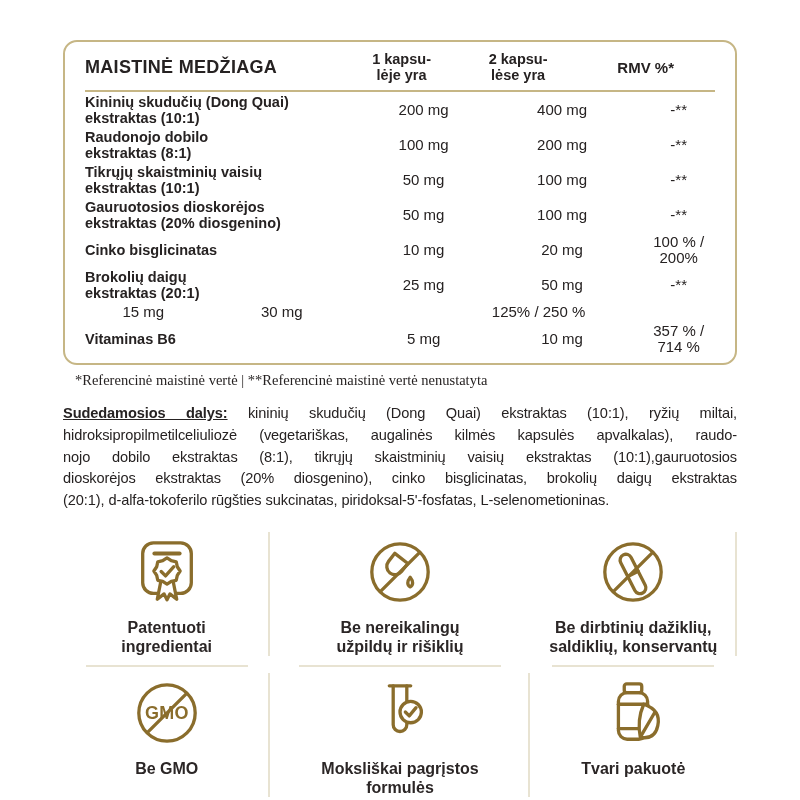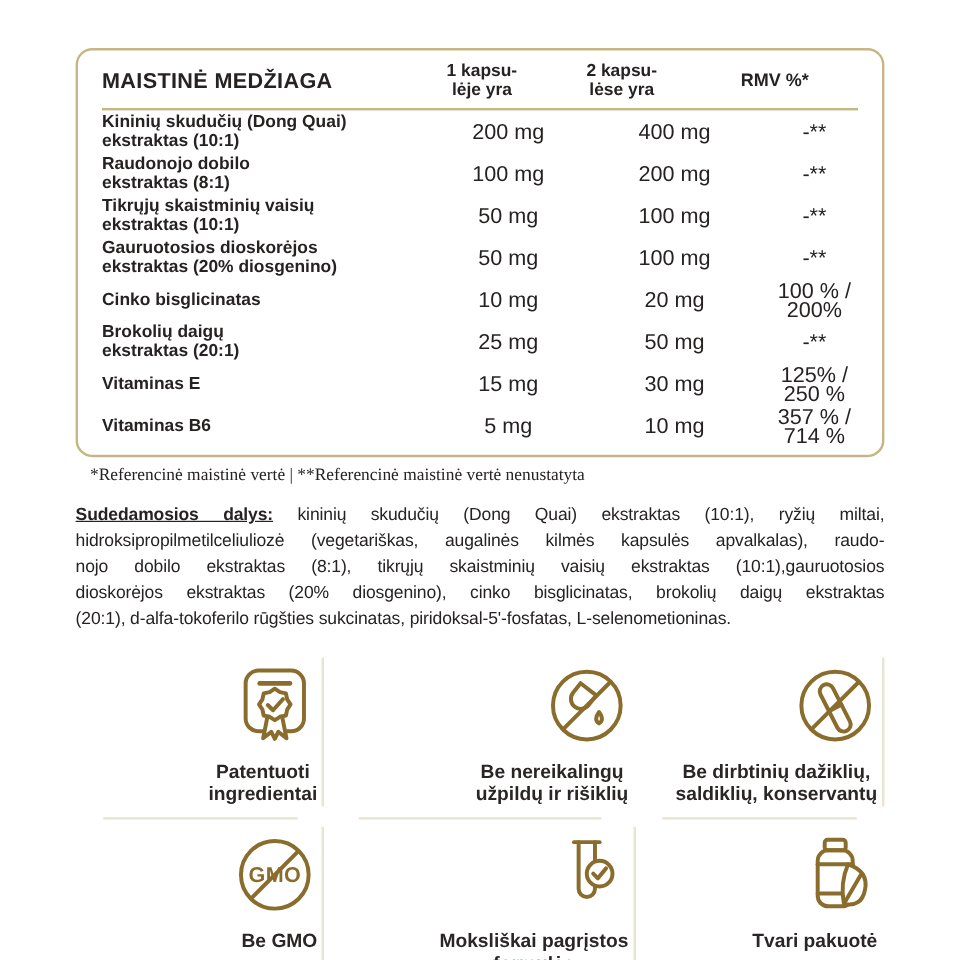--- a/index.html
+++ b/index.html
@@ -11,32 +11,32 @@
   .thead{display:flex;align-items:center;padding:4px 0 7px;border-bottom:2px solid #c6b685;}
   .trow{display:flex;align-items:center;padding:1.5px 0;gap:22px;}
   .c{box-sizing:border-box;}
   .c.name{flex:0 0 41%;}
   .c.amt{flex:0 0 18.5%;text-align:center;}
   .c.rmv{flex:1;text-align:center;}
   .thead .name{font-size:18px;font-weight:700;letter-spacing:.3px;line-height:20px;}
   .thead .amt{font-size:14.5px;font-weight:700;line-height:16px;white-space:pre-line;}
   .thead .rmv{font-size:15px;font-weight:700;}
   .tbody .name{font-size:14.5px;font-weight:700;line-height:16px;white-space:pre-line;}
-  .tbody .amt,.tbody .rmv{font-size:18px;line-height:16px;}
+  .tbody .amt,.tbody .rmv{font-size:15px;line-height:16px;}
 
   
   .footnote{margin:7px 0 0 12px;font-size:14.5px;font-family:Liberation Serif, serif;}
   .ingredients{margin-top:14px;}
   .iline{margin:0;font-size:14.6px;line-height:21.8px;letter-spacing:-.1px;}
   .iline.just{text-align:justify;text-align-last:justify;}
   .iline strong{font-weight:700;text-decoration:underline;}
 
   
   .badges{margin-top:14px;display:grid;grid-template-columns:1fr 1.25fr 1fr;}
-  .badge{position:relative;display:flex;flex-direction:column;align-items:flex-end;
+  .badge{position:relative;display:flex;flex-direction:column;align-items:center;
          padding:10px 6px 10px;text-align:center;}
   .badge.divr::after{content:"";position:absolute;right:0;top:4%;height:88%;width:2px;background:#e8e3d2;}
   .badge.divb::before{content:"";position:absolute;bottom:0;left:11%;width:78%;height:2px;background:#e8e3d2;}
   .bicon{height:72px;display:flex;align-items:center;justify-content:center;}
   .blabel{margin-top:10px;font-size:16px;font-weight:700;line-height:19.5px;white-space:pre-line;color:#2b2626;}
   svg{display:block;}
   .st{fill:none;stroke:#8a6d2c;stroke-width:3.4;stroke-linecap:round;stroke-linejoin:round;}
   .stw{fill:#ffffff;stroke:#8a6d2c;stroke-width:3.4;stroke-linecap:round;stroke-linejoin:round;}
   .gtxt{fill:#8a6d2c;font-family:"Liberation Sans",sans-serif;font-weight:700;font-size:18.5px;letter-spacing:.3px;}
 </style>
@@ -90,21 +90,20 @@
         <div class="c rmv">100 % / 200%</div>
       </div>
       <div class="trow">
         <div class="c name">Brokolių daigų
 ekstraktas (20:1)</div>
         <div class="c amt">25 mg</div>
         <div class="c amt">50 mg</div>
         <div class="c rmv">-**</div>
       </div>
       <div class="trow">
-        <div class="c name">Vitaminas E</div>
         <div class="c amt">15 mg</div>
         <div class="c amt">30 mg</div>
         <div class="c rmv">125% / 250 %</div>
       </div>
       <div class="trow">
         <div class="c name">Vitaminas B6</div>
         <div class="c amt">5 mg</div>
         <div class="c amt">10 mg</div>
         <div class="c rmv">357 % / 714 %</div>
       </div>

